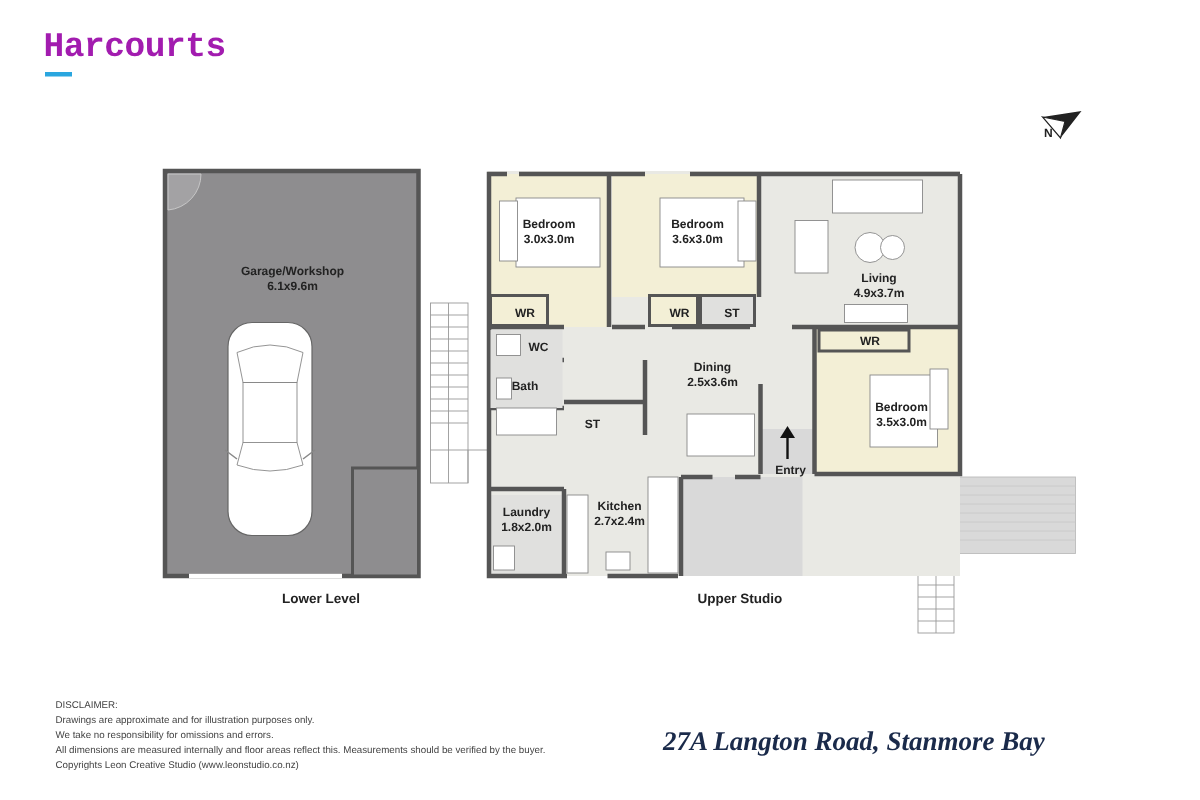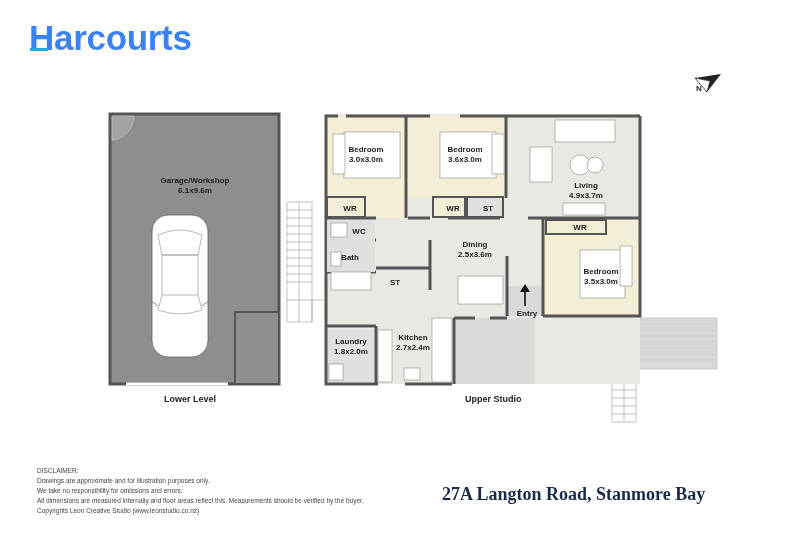--- a/index.html
+++ b/index.html
@@ -1,24 +1,24 @@
 <!DOCTYPE html>
 <html><head>
 <meta charset="utf-8">
 <style>
   html,body{margin:0;padding:0;background:#fff;}
   body{width:800px;height:533px;position:relative;overflow:hidden;font-family:"Liberation Sans",sans-serif;}
-  .logo{position:absolute;left:29px;top:18px;font-family:Liberation Sans, sans-serif;font-weight:bold;font-size:35px;color:#3b82f6;letter-spacing:-0.3px;}
+  .logo{position:absolute;left:29px;top:18px;font-family:Liberation Mono, monospace;font-weight:bold;font-size:23px;color:#a21caf;letter-spacing:-0.3px;}
   .logo-bar{position:absolute;left:30px;top:48px;width:18px;height:3px;background:#2aa6df;}
   .north{position:absolute;left:693px;top:72px;}
   svg.plan{position:absolute;left:0;top:0;}
   .lbl{font-family:"Liberation Sans",sans-serif;font-weight:bold;fill:#222;font-size:8px;text-anchor:middle;}
   .level{position:absolute;font-weight:bold;font-size:9px;color:#222;}
   .disc{position:absolute;left:37px;top:466px;font-size:6.5px;color:#444;line-height:10px;font-family:"Liberation Sans",sans-serif;}
-  .addr{position:absolute;left:442px;top:484px;font-family:"Liberation Serif",serif;font-weight:bold;font-size:18px;color:#1a2a4a;}
+  .addr{position:absolute;left:442px;top:484px;font-family:"Liberation Serif",serif;font-weight:bold;font-size:18px;color:#1a2a4a;font-style:italic;}
 </style>
 </head>
 <body>
 
 <div class="logo">Harcourts</div>
 <div class="logo-bar"></div>
 
 <svg class="north" width="32" height="24" viewBox="0 0 32 24">
   <polygon points="2,6 28,2 14,20 17,9" fill="#222"></polygon>
   <polygon points="2,6 17,9 14,20" fill="#fff" stroke="#222" stroke-width="0.8"></polygon>
@@ -176,21 +176,21 @@
     <text class="lbl" x="453" y="211">WR</text>
     <text class="lbl" x="580" y="230">WR</text>
     <text class="lbl" x="488" y="211">ST</text>
     <text class="lbl" x="395" y="285">ST</text>
     <text class="lbl" x="359" y="234">WC</text>
     <text class="lbl" x="350" y="260">Bath</text>
     <text class="lbl" x="527" y="316">Entry</text>
   </g>
 </svg>
 
-<div class="level" style="left:164px;top:394px;">Lower Level</div>
+<div class="level" style="left:188px;top:394px;">Lower Level</div>
 <div class="level" style="left:465px;top:394px;">Upper Studio</div>
 
 <div class="disc">
   <div>DISCLAIMER:</div>
   <div>Drawings are approximate and for illustration purposes only.</div>
   <div>We take no responsibility for omissions and errors.</div>
   <div>All dimensions are measured internally and floor areas reflect this.  Measurements should be verified by the buyer.</div>
   <div>Copyrights Leon Creative Studio (www.leonstudio.co.nz)</div>
 </div>
 

